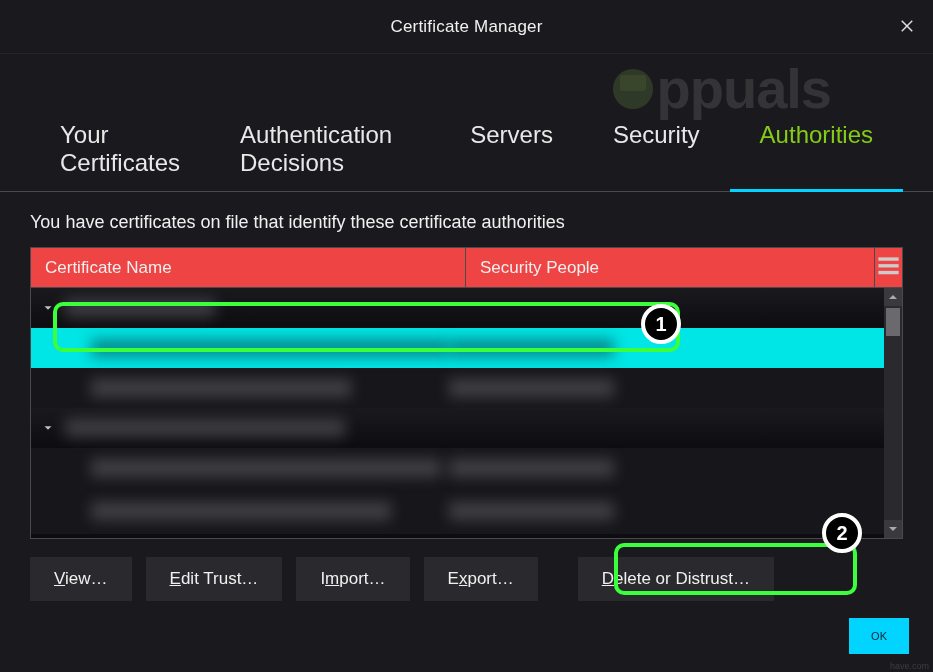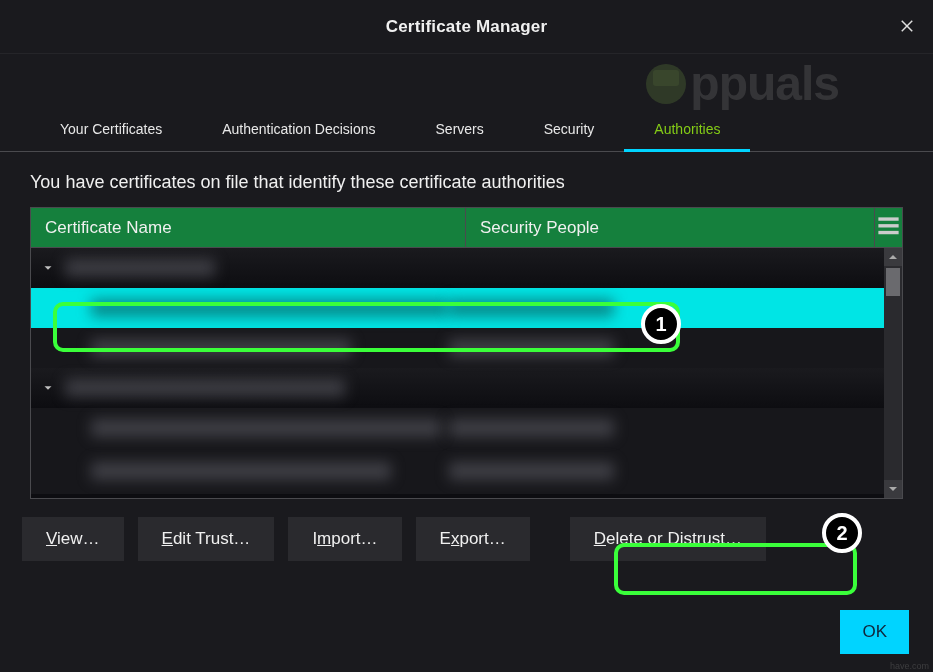--- a/index.html
+++ b/index.html
@@ -19,21 +19,21 @@
     .header {
       height: 54px;
       display: flex;
       align-items: center;
       justify-content: center;
       position: relative;
       border-bottom: 1px solid rgba(255,255,255,0.05);
     }
     .header-title {
       font-size: 17px;
-      font-weight: 700;
+      font-weight: 400;
       color: #f0f0f0;
       letter-spacing: 0.2px;
     }
     .close-btn {
       position: absolute;
       right: 8px;
       top: 8px;
       width: 36px;
       height: 36px;
       display: flex;
@@ -41,25 +41,25 @@
       justify-content: center;
       cursor: pointer;
       color: #e0e0e0;
     }
     .close-btn svg {
       width: 18px;
       height: 18px;
     }
     .watermark {
       position: absolute;
-      right: 94px;
+      right: 102px;
       top: 56px;
       opacity: 0.33;
       pointer-events: none;
-      font-size: 48px;
+      font-size: 56px;
       font-weight: 700;
       color: #6b6b6b;
       letter-spacing: -1px;
       display: flex;
       align-items: center;
     }
     .watermark-icon {
       width: 40px;
       height: 40px;
       border-radius: 50%;
@@ -79,21 +79,21 @@
     }
     .tabs {
       display: flex;
       padding: 0 30px;
       margin-top: 55px;
       border-bottom: 1px solid #4a4a4e;
       gap: 0;
     }
     .tab {
       padding: 12px 30px;
-      font-size: 14px;
+      font-size: 24px;
       color: #e8e8e8;
       cursor: pointer;
       border-bottom: 3px solid transparent;
       margin-bottom: -1px;
     }
     .tab.active {
       color: #84cc16;
       border-bottom-color: #00d4ff;
     }
     .description {
@@ -101,21 +101,21 @@
       font-size: 18px;
       color: #f0f0f0;
     }
     .table-container {
       margin: 0 30px;
       border: 1px solid #4a4a4e;
       position: relative;
     }
     .table-header {
       display: flex;
-      background: #15803d;
+      background: #ef4444;
       border-bottom: 1px solid #4a4a4e;
       height: 40px;
     }
     .th {
       padding: 8px 14px;
       font-size: 17px;
       color: #f0f0f0;
       display: flex;
       align-items: center;
     }
@@ -239,21 +239,21 @@
       right: 2px;
       top: 20px;
       width: 14px;
       height: 28px;
       background: #6a6a6e;
       cursor: pointer;
     }
     .button-row {
       display: flex;
       gap: 14px;
-      padding: 18px 22px;
+      padding: 18px 30px;
     }
     .btn {
       background: #2a2a2e;
       color: #f0f0f0;
       border: none;
       padding: 12px 24px;
       font-size: 17px;
       cursor: pointer;
       white-space: nowrap;
     }
@@ -261,21 +261,21 @@
       text-decoration: underline;
     }
     .ok-btn {
       position: absolute;
       right: 24px;
       bottom: 18px;
       background: #00d4ff;
       color: #10253a;
       border: none;
       padding: 12px 22px;
-      font-size: 17px;
+      font-size: 11px;
       font-weight: 500;
       cursor: pointer;
     }
     .footer-link{
       position:absolute;
       right:4px;
       bottom:1px;
       font-size:9px;
       color:#666;
       opacity:.45;

